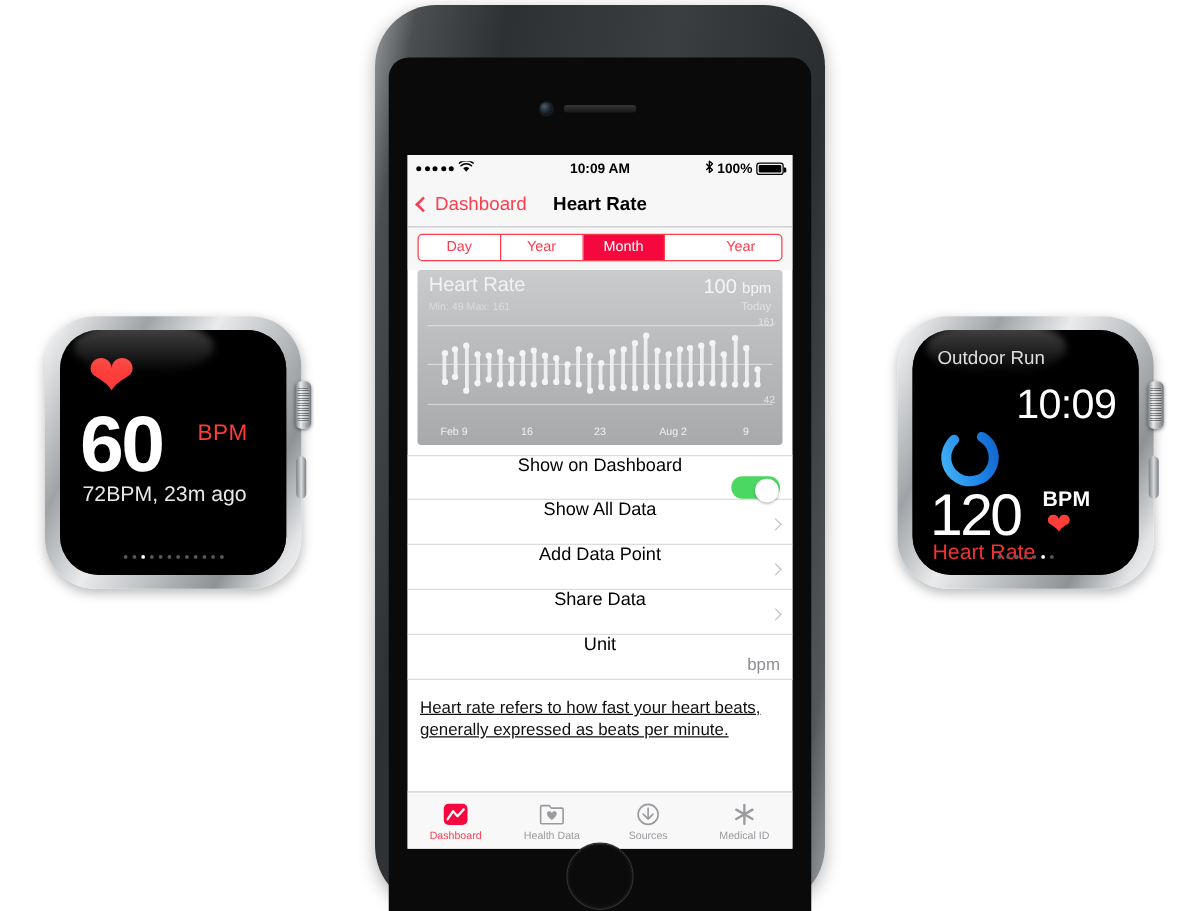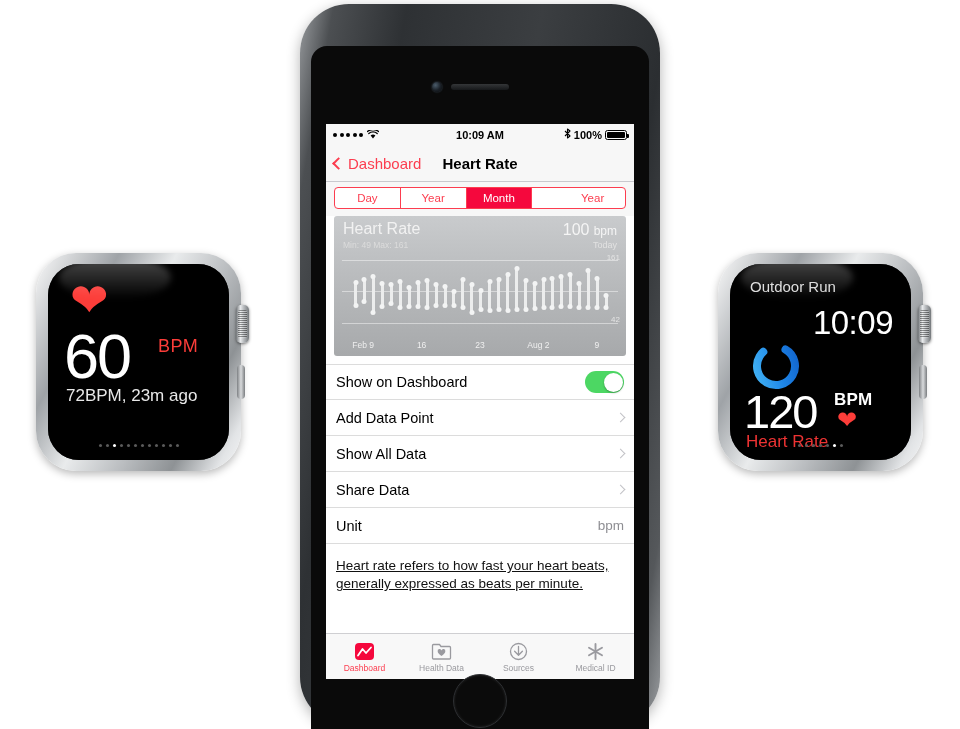--- a/index.html
+++ b/index.html
@@ -63,21 +63,21 @@
 
   
   #watch-left { left: 36px; top: 253px; width: 205px; height: 218px; }
   .hr-heart {
     position: absolute; left: 22px; top: 20px;
     width: 36px; height: 33px;
     color: #fc3d39; font-size: 46px; line-height: 33px;
   }
   .hr-big {
     position: absolute; left: 16px; top: 56px;
-    color: #fff; font-size: 63px; font-weight: 400; letter-spacing: -2px;
+    color: #fff; font-size: 63px; font-weight: 700; letter-spacing: -2px;
     font-family: "Liberation Sans", sans-serif;
   }
   .hr-bpm {
     position: absolute; left: 110px; top: 72px;
     color: #fc3d39; font-size: 18px; font-weight: 500; letter-spacing: .4px;
   }
   .hr-sub {
     position: absolute; left: 18px; top: 122px;
     color: #e8e8e8; font-size: 17px; font-weight: 400;
   }
@@ -212,20 +212,21 @@
   .cc-dates { position:absolute; left:0; right:0; bottom:6px; display:flex; font-size:8.5px; color:#efefef; }
   .cc-dates span { flex:1; text-align:center; }
 
   
   .list { background: #fff; margin-top: 8px; }
   .row {
     height: 36px; display: flex; align-items: center;
     padding: 0 10px; font-size: 14.5px; color: #000;
     border-bottom: .5px solid #dcdcdc;
     position: relative;
+    flex-direction: column;
   }
   .row:first-child { border-top: .5px solid #dcdcdc; }
   .row .val { margin-left: auto; color: #8e8e93; font-size: 13.5px; }
   .chev-right {
     margin-left: auto; width: 7px; height: 7px;
     border-top: 1.6px solid #c2c2c6; border-right: 1.6px solid #c2c2c6;
     transform: rotate(45deg);
   }
   .toggle {
     margin-left: auto; width: 39px; height: 22px; border-radius: 11px;
@@ -428,25 +429,25 @@
         </div>
 
         <div class="list" id="settings-list">
             <div class="row">
               <span>Show on Dashboard</span>
               <span class="toggle">
                 <i></i>
               </span>
             </div>
             <div class="row">
+              <span>Show All Data</span>
+              <span class="chev-right"></span>
+            </div>
+            <div class="row">
               <span>Add Data Point</span>
-              <span class="chev-right"></span>
-            </div>
-            <div class="row">
-              <span>Show All Data</span>
               <span class="chev-right"></span>
             </div>
             <div class="row">
               <span>Share Data</span>
               <span class="chev-right"></span>
             </div>
             <div class="row">
               <span>Unit</span>
               <span class="val">bpm</span>
             </div>

